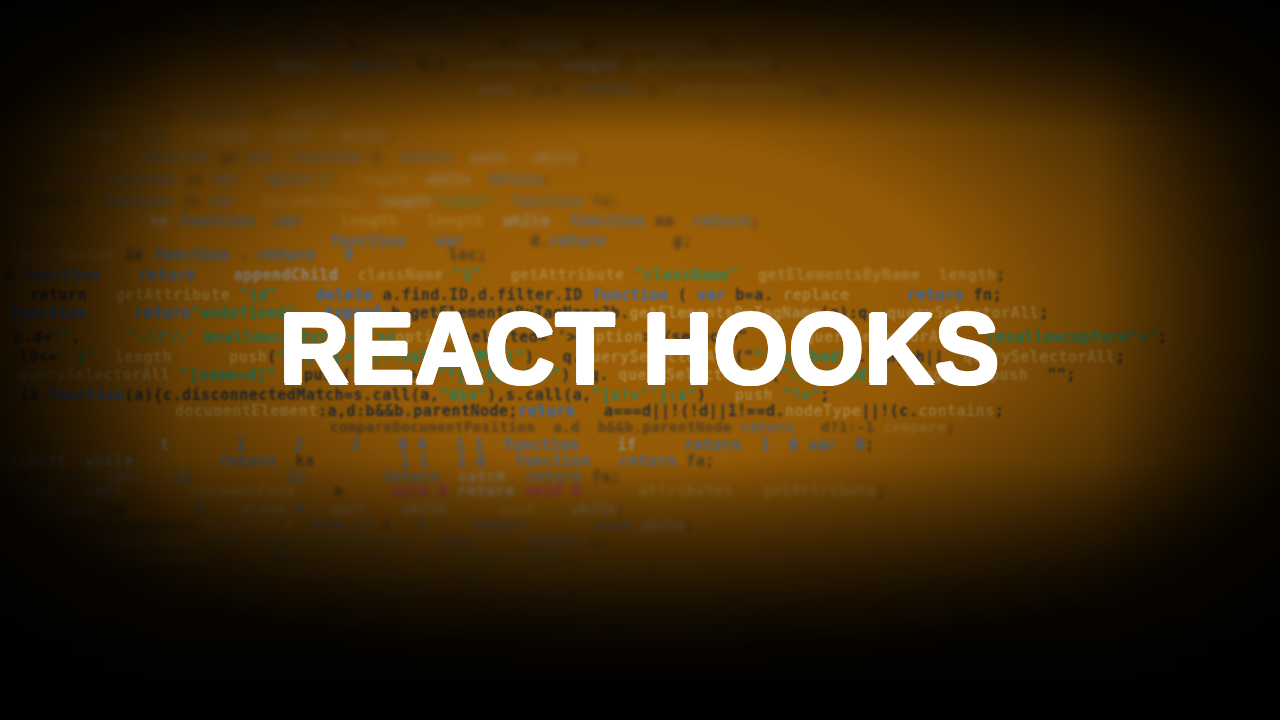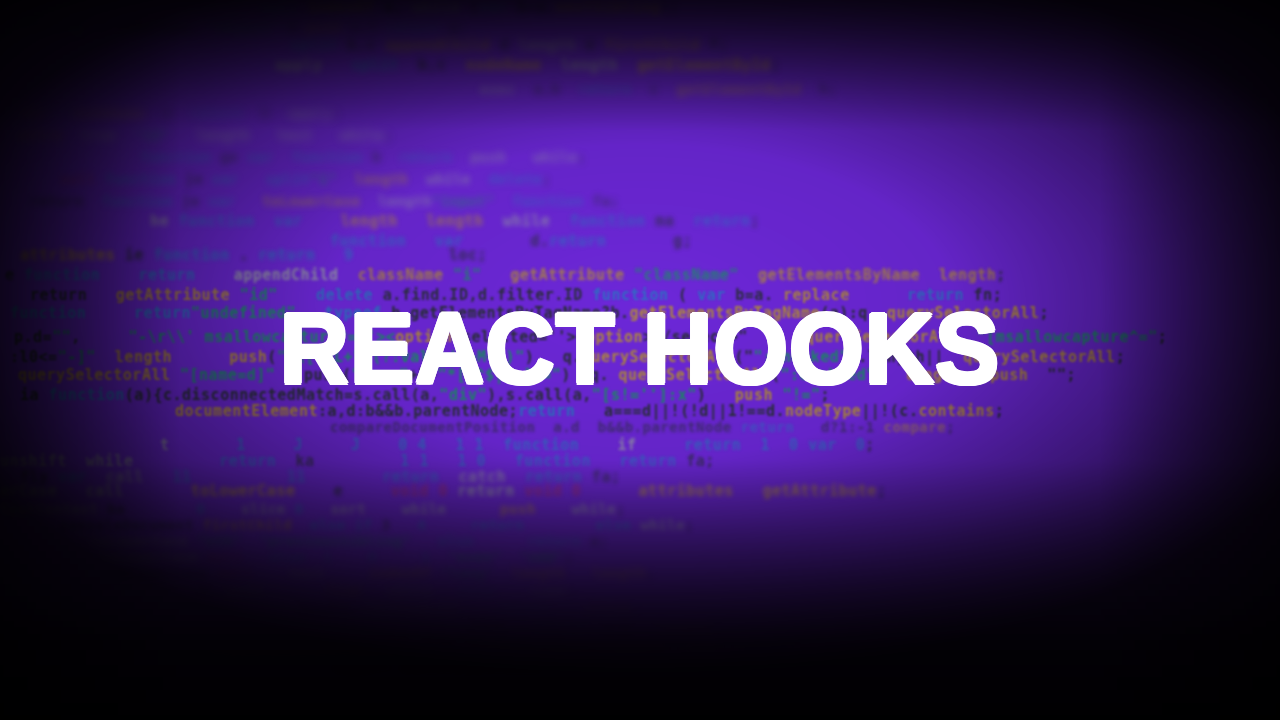--- a/index.html
+++ b/index.html
@@ -10,21 +10,21 @@
   }
   body {
     font-family: "DejaVu Sans Mono", monospace;
   }
 
   #stage {
     position: relative;
     width: 1280px;
     height: 720px;
     overflow: hidden;
-    background: #6d28d9;
+    background: #a16207;
   }
 
   
   #code-layer {
     position: absolute;
     inset: 0;
     overflow: hidden;
   }
 
   .code-row {

